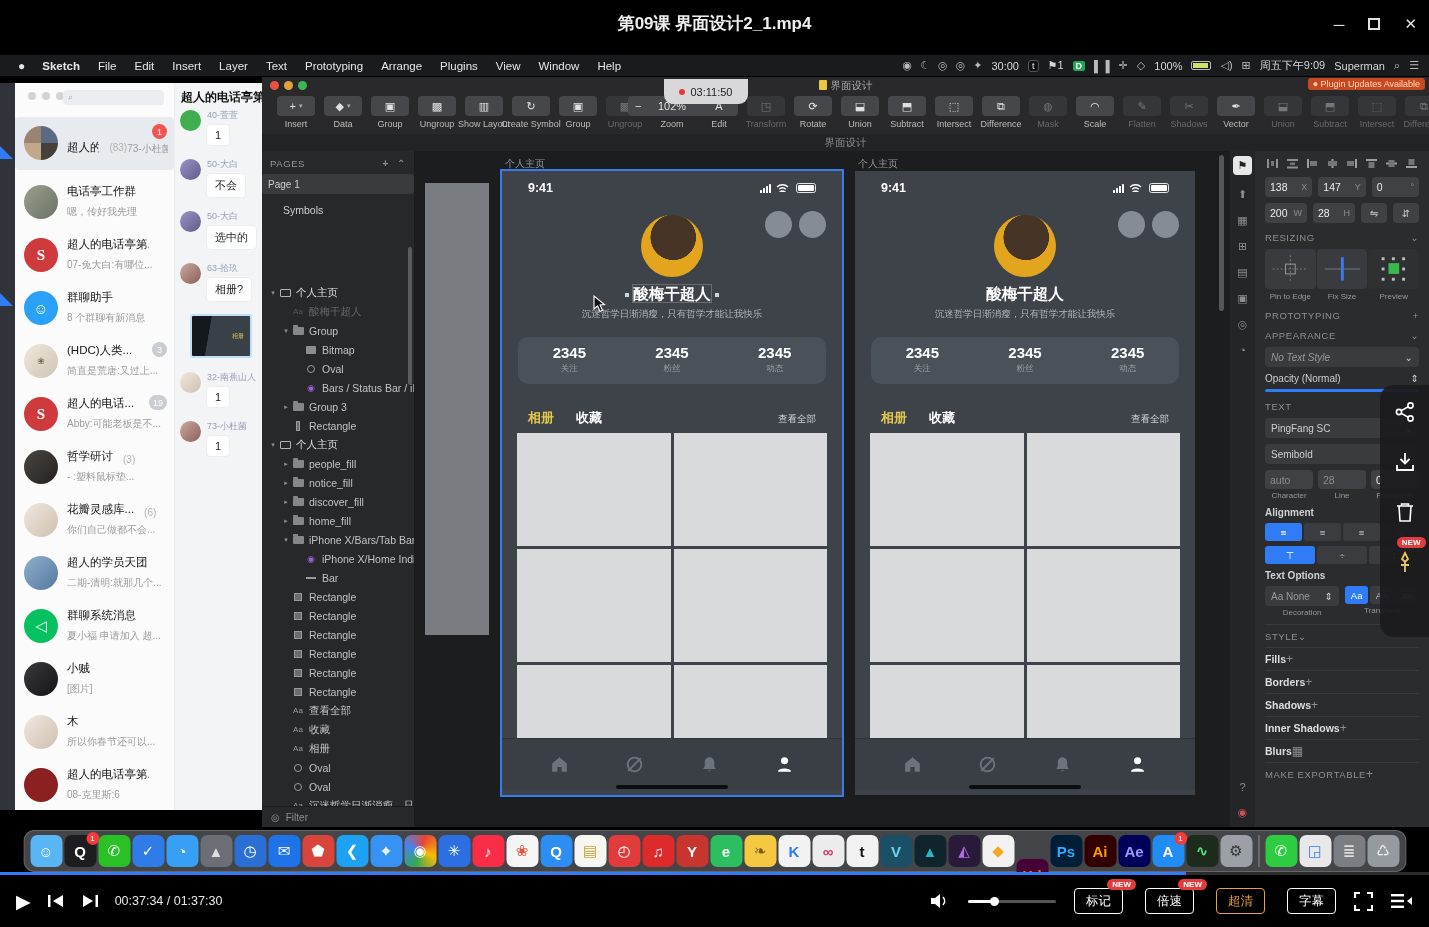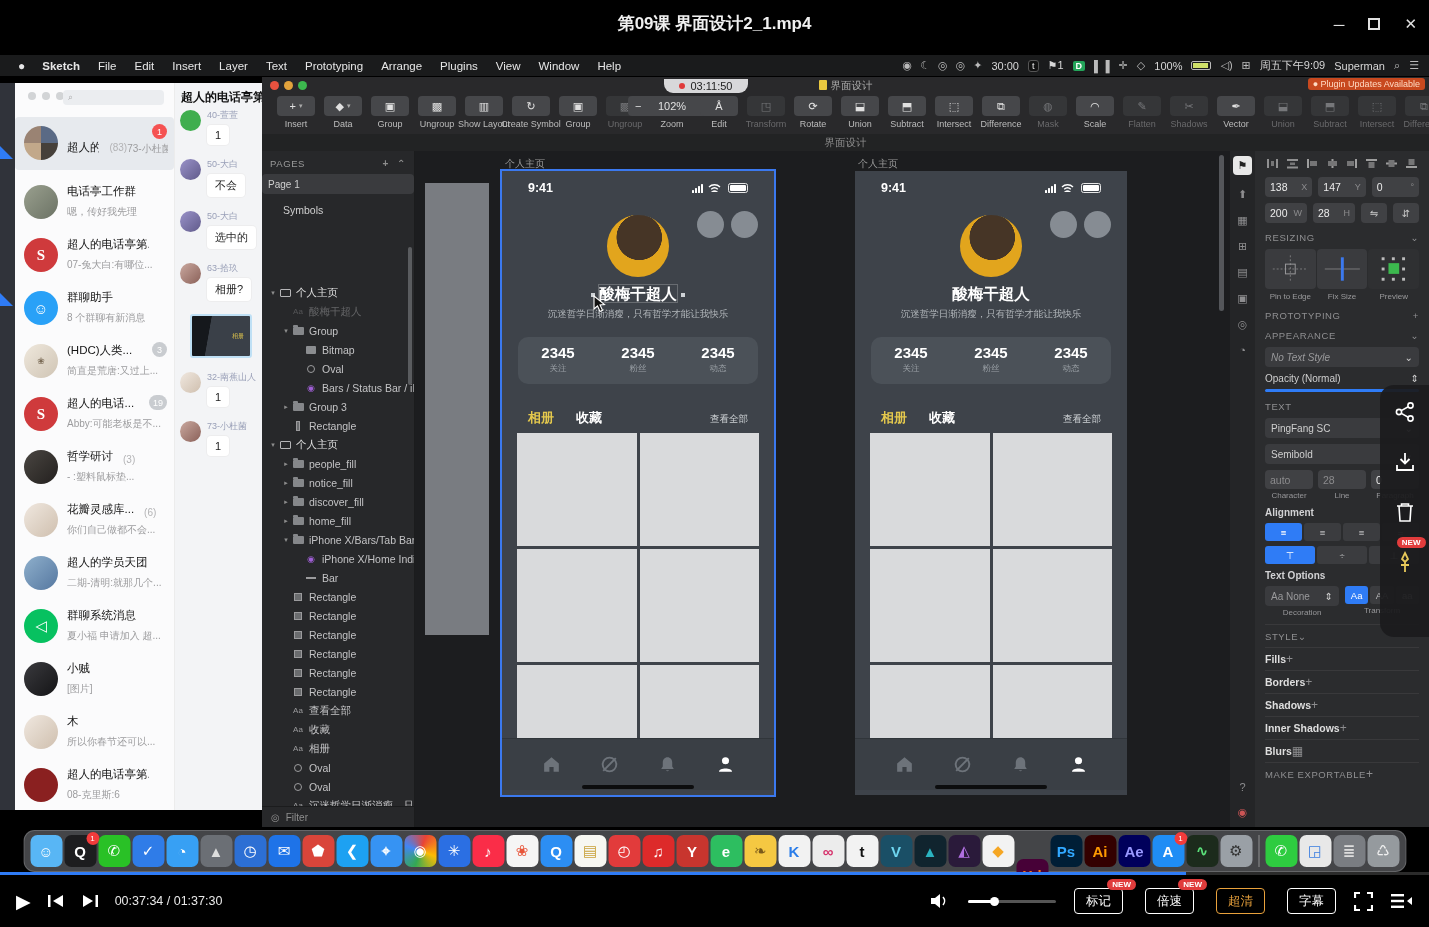--- a/index.html
+++ b/index.html
@@ -74,21 +74,21 @@
 .trow.dim{opacity:.38}
 #lscroll{position:absolute;right:2px;top:96px;width:4px;height:138px;background:#5a5c5f;border-radius:2px}
 #filterbar{height:21px;border-top:1px solid #1b1c1d;display:flex;align-items:center;gap:6px;
   padding:0 9px;color:#8e8e8e;font-size:10px}
 
 
 #canvas{flex:1;position:relative;background:#1c1d1f;overflow:hidden}
 #partrect{position:absolute;left:10px;top:32px;width:64px;height:452px;background:#797c81}
 #cscroll{position:absolute;right:6px;top:4px;width:5px;height:156px;background:#54565a;border-radius:3px}
 .ablabel{position:absolute;font-size:10px;color:#9b9b9b;white-space:nowrap}
-.artboard{position:absolute;width:272px;height:624px;background:#3e434a;overflow:hidden}
+.artboard{position:absolute;width:340px;height:624px;background:#3e434a;overflow:hidden}
 .artboard.selb{outline:2px solid #3b79ef}
 .sbr{position:absolute;top:10px;left:0;right:0;display:flex;align-items:center;padding:0 26px}
 .stime{font-size:12.5px;font-weight:bold;color:#fff}
 .sic{margin-left:auto;display:flex;gap:5px;align-items:flex-end}
 .bars{display:flex;gap:1px;align-items:flex-end}
 .bars i{width:2px;background:#fff;border-radius:.5px}
 .ab-batt{width:20px;height:10px;border:1px solid #e8e8e8;border-radius:2.5px;position:relative;margin-left:2px}
 .ab-batt i{position:absolute;left:1px;top:1px;bottom:1px;width:16px;background:#fff;border-radius:1px}
 .avatar{position:absolute;top:44px;left:50%;transform:translateX(-50%);width:62px;height:62px;border-radius:50%;
   background:radial-gradient(circle at 52% 36%,#463526 0 44%,#e2a51d 45%)}
@@ -157,21 +157,21 @@
 .strow.hd{font-weight:normal;color:#8f8f91;font-size:9.5px;letter-spacing:.6px}
 
 
 #ftools{position:absolute;left:1380px;top:385px;width:49px;height:252px;background:rgba(28,28,30,.94);
   border-radius:14px 0 0 14px;display:flex;flex-direction:column;align-items:center;padding-top:16px;gap:28px;z-index:40}
 #pinwrap{position:relative}
 #newpill{position:absolute;top:-14px;right:-10px;background:#e23c3c;color:#fff;font-size:8px;
   font-weight:bold;padding:1px 5px;border-radius:7px}
 
 
-#rectimer{position:absolute;left:664px;top:79px;width:84px;height:14px;background:#d8d8da;color:#222;
+#rectimer{position:absolute;left:664px;top:79px;width:84px;height:25px;background:#d8d8da;color:#222;
   border-radius:0 0 9px 9px;display:flex;align-items:center;justify-content:center;gap:5px;font-size:11px;z-index:30}
 #rectimer .rd{width:6px;height:6px;border-radius:50%;background:#e03a3a}
 
 
 #wnav{position:absolute;left:0;top:83px;width:15px;height:727px;background:#30333a;z-index:6}
 #wwin{position:absolute;left:15px;top:83px;width:247px;height:727px;background:#fff;display:flex;z-index:6;overflow:hidden}
 #wlist{width:160px;background:#fbfbfc;border-right:1px solid #ececec;position:relative}
 #wtop{height:34px;position:relative}
 #wdots{position:absolute;left:13px;top:9px;display:flex;gap:6px}
 #wdots b{width:8px;height:8px;border-radius:50%;background:#d2d4d6}

